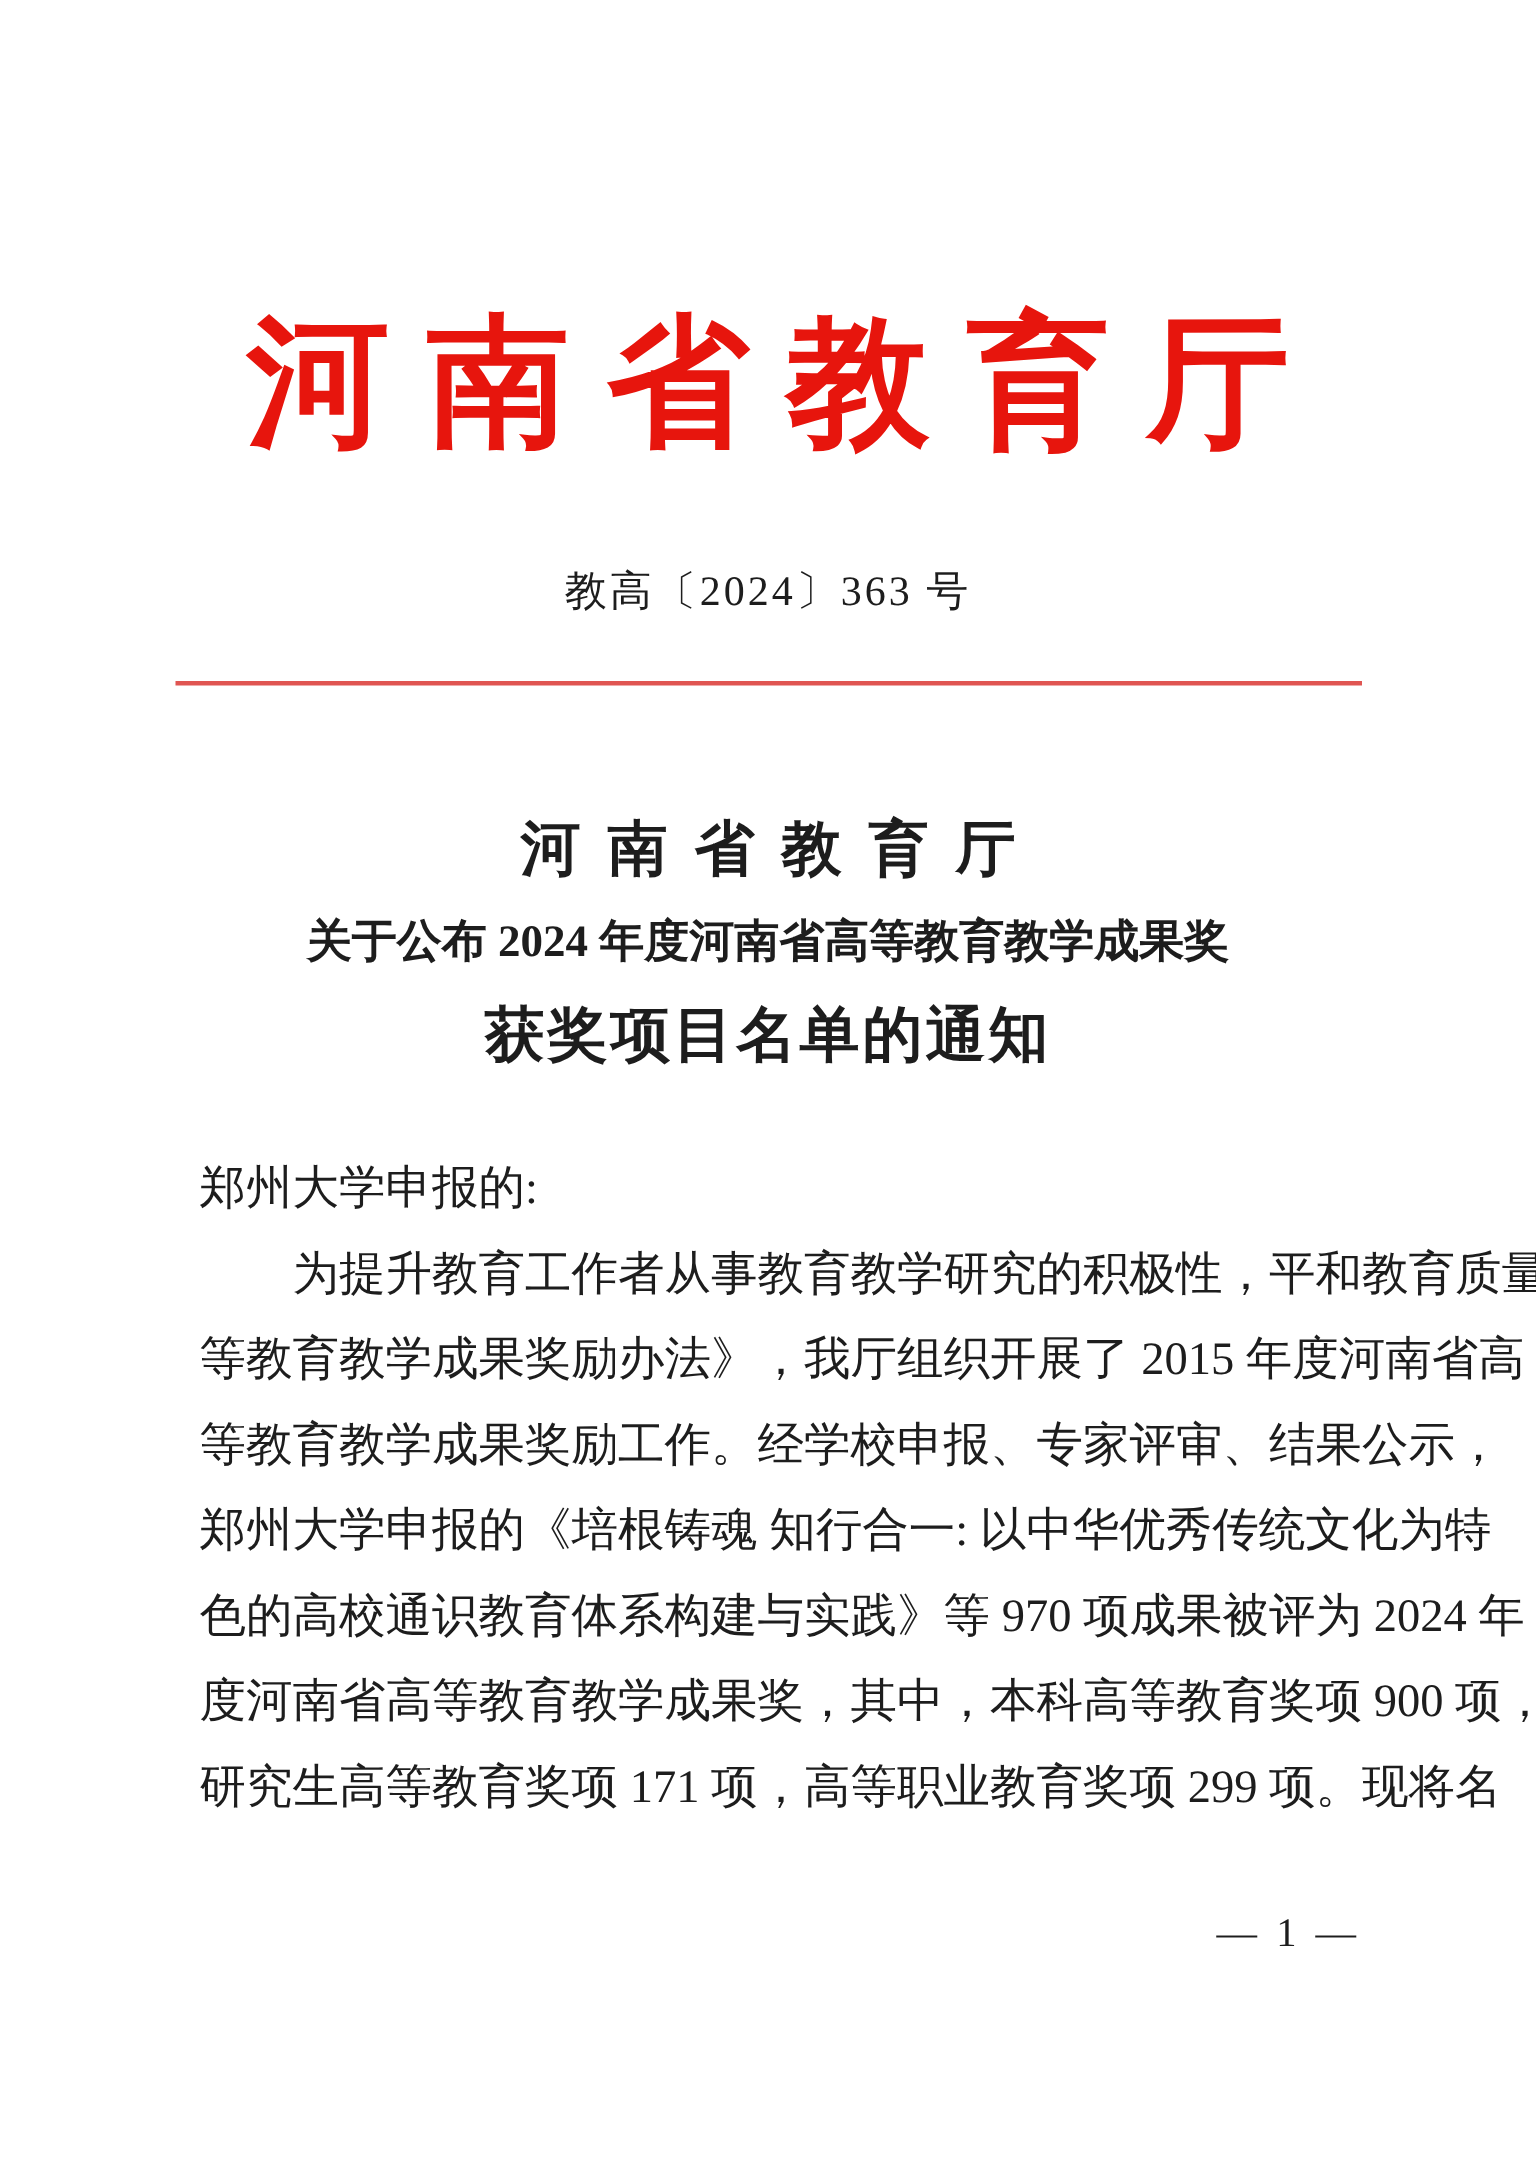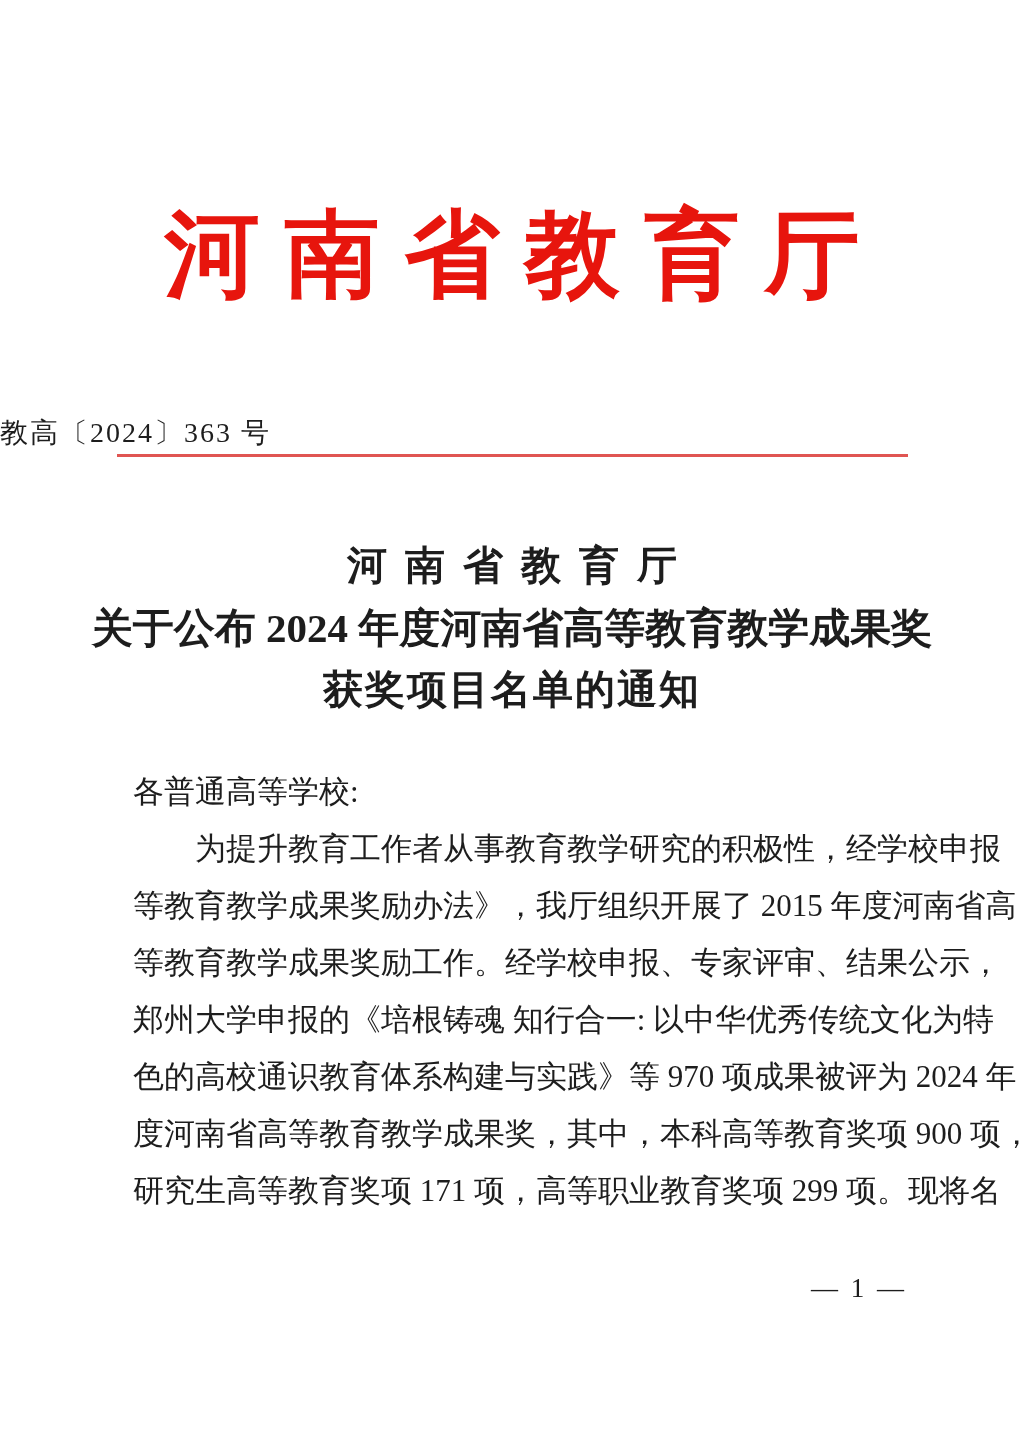--- a/index.html
+++ b/index.html
@@ -23,22 +23,22 @@
     position: absolute; top: 198px; left: 0; right: 0;
     text-align: center;
     font-size: 95px; line-height: 115px;
     font-weight: 700;
     color: var(--header-red);
     letter-spacing: 25px;
     text-indent: 25px; 
     white-space: nowrap;
   }
   .doc-number {
-    position: absolute; top: 412px; left: 0; right: 0;
-    text-align: left;
+    position: absolute; top: 374px; left: 0; right: 0;
+    text-align: center;
     font-size: 28px; line-height: 42px;
     letter-spacing: 2px;
     white-space: nowrap;
   }
   .red-rule {
     position: absolute; top: 454px; left: 117px;
     width: 791px; height: 3px;
     background: var(--rule-red);
   }
   .title-block {
@@ -46,21 +46,21 @@
     text-align: center;
     font-weight: 700;
     color: var(--text-black);
   }
   .title-line { line-height: 62px; white-space: nowrap; }
   .title-line-1 {
     font-size: 40px;
     letter-spacing: 18px;
     text-indent: 18px;
   }
-  .title-line-2 { font-size: 41px; }
+  .title-line-2 { font-size: 30px; }
   .title-line-3 { font-size: 40px; letter-spacing: 2px; }
   .body-block {
     position: absolute; top: 763px; left: 133px;
     width: 772px;
     font-size: 31px; line-height: 57px;
   }
   .salutation { text-align: left; }
   .para-line {
     text-align: justify;
     text-align-last: justify;
@@ -84,22 +84,22 @@
 
   <div class="red-rule"></div>
 
   <div class="title-block">
     <div class="title-line title-line-1">河南省教育厅</div>
     <div class="title-line title-line-2">关于公布 2024 年度河南省高等教育教学成果奖</div>
     <div class="title-line title-line-3">获奖项目名单的通知</div>
   </div>
 
   <div class="body-block">
-    <div class="salutation">各普通高等学校:</div>
-    <div class="para-line first">为提升教育工作者从事教育教学研究的积极性，经学校申报</div>
+    <div class="salutation">郑州大学申报的:</div>
+    <div class="para-line first">为提升教育工作者从事教育教学研究的积极性，平和教育质量</div>
     <div class="para-line">等教育教学成果奖励办法》，我厅组织开展了 2015 年度河南省高</div>
     <div class="para-line">等教育教学成果奖励工作。经学校申报、专家评审、结果公示，</div>
     <div class="para-line">郑州大学申报的《培根铸魂 知行合一: 以中华优秀传统文化为特</div>
     <div class="para-line">色的高校通识教育体系构建与实践》等 970 项成果被评为 2024 年</div>
     <div class="para-line">度河南省高等教育教学成果奖，其中，本科高等教育奖项 900 项，</div>
     <div class="para-line">研究生高等教育奖项 171 项，高等职业教育奖项 299 项。现将名</div>
   </div>
 
   <div class="page-number">— 1 —</div>
 

